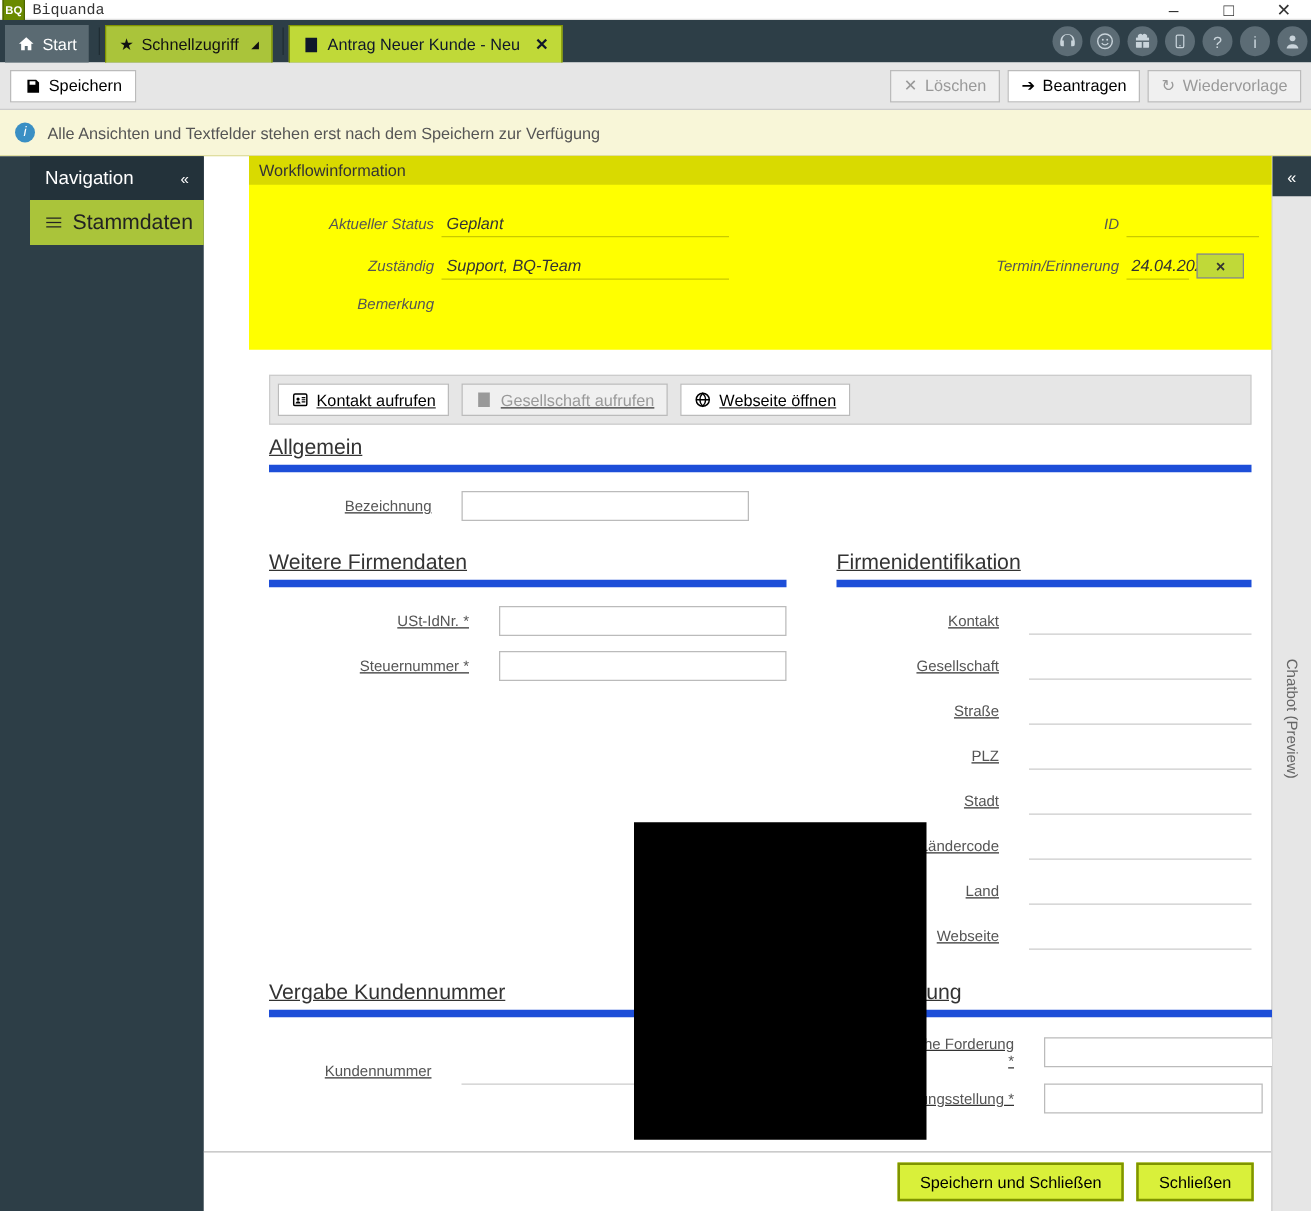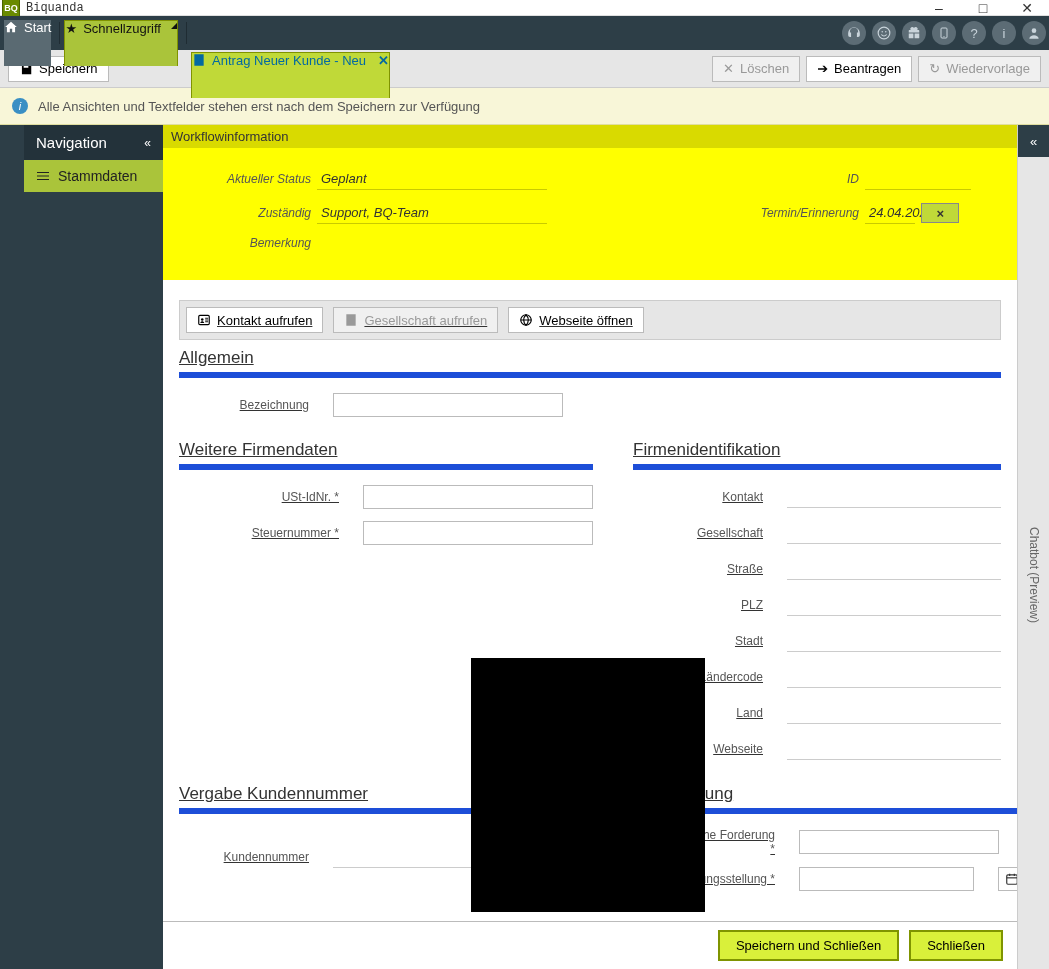--- a/index.html
+++ b/index.html
@@ -45,31 +45,32 @@
   
   .tabbar {
     height: 34px;
     background: #2d3e47;
     display: flex;
     align-items: stretch;
     padding-left: 4px;
   }
   .tab {
     display: inline-flex;
+    align-items: center;
     gap: 6px;
-    padding: 0 0;
+    padding: 0 10px;
     font-size: 13px;
     cursor: pointer;
     position: relative;
-    top: 4px; height: 46px;
+    top: 4px; height: 30px;
     margin-right: 4px;
   }
   .tab.home { background: #5a6a72; color: #fff; }
   .tab.quick { background: #aac43a; color: #111; border:1px solid #809300; border-bottom: none;}
-  .tab.active { background: #c0d938; color: #0369a1; border:1px solid #809300; border-bottom: none; margin-top: 32px;}
+  .tab.active { background: #c0d938; color: #0f172a; border:1px solid #809300; border-bottom: none;}
   .tab .tri { font-size: 8px; margin-left: 4px; }
   .tab .close-x { margin-left: 6px; font-weight: bold; }
   .tabbar .divider { width: 1px; background: #1f2c33; margin: 6px 4px; }
   .tabbar .spacer { flex: 1; }
   .tabbar .circle-btn {
     width: 24px; height: 24px;
     border-radius: 50%;
     background: #5c6c75;
     color: #c9d4db;
     display: inline-flex; align-items: center; justify-content: center;
@@ -128,30 +129,30 @@
     padding: 9px 12px;
     font-size: 15px;
     display:flex;align-items:center;justify-content:space-between;
   }
   .sidebar .nav-title .collapse { font-size:12px; }
   .nav-item {
     background: #aac43a;
     color: #222;
     padding: 8px 12px;
     display:flex;align-items:center;gap:8px;
-    font-size: 14px;
+    font-size: 17px;
     cursor: pointer;
   }
 
   .content {
     flex: 1; position: relative;
     overflow: auto;
     display: flex; flex-direction: column;
   }
-  .scroll-content { flex:1; overflow:auto; }
+  .scroll-content { flex:1; overflow:auto;padding-left:36px; }
 
   
   .right-rail {
     width: 32px;
     background: #e6e6e6;
     border-left: 1px solid #ccc;
     display:flex;flex-direction:column;align-items:center;
   }
   .right-rail .toggle {
     width: 32px; height: 32px;

